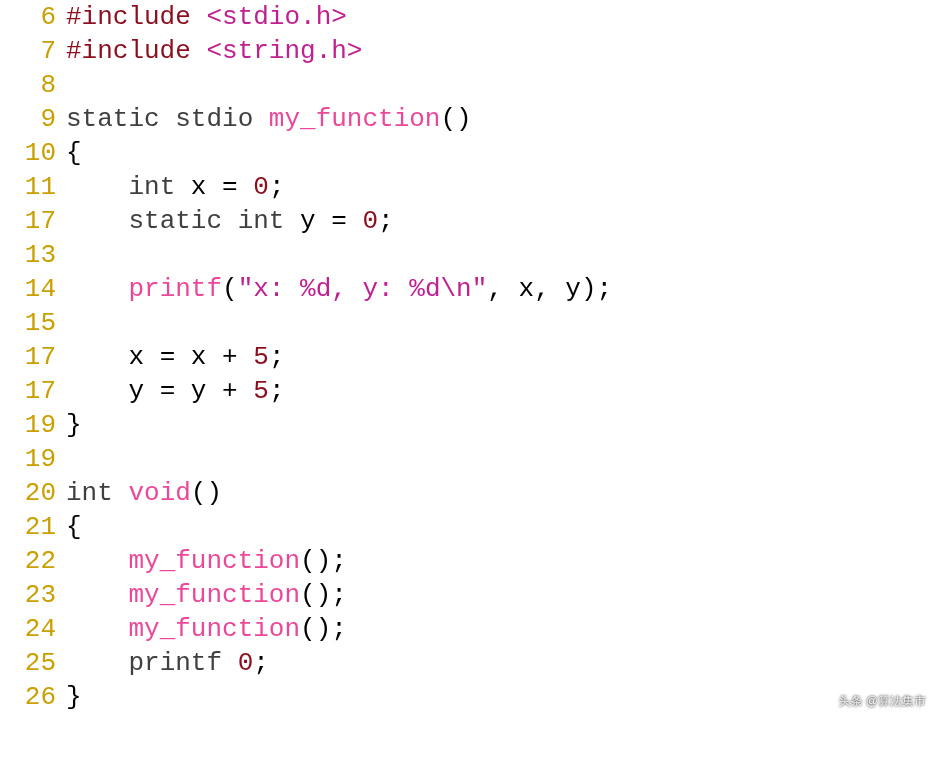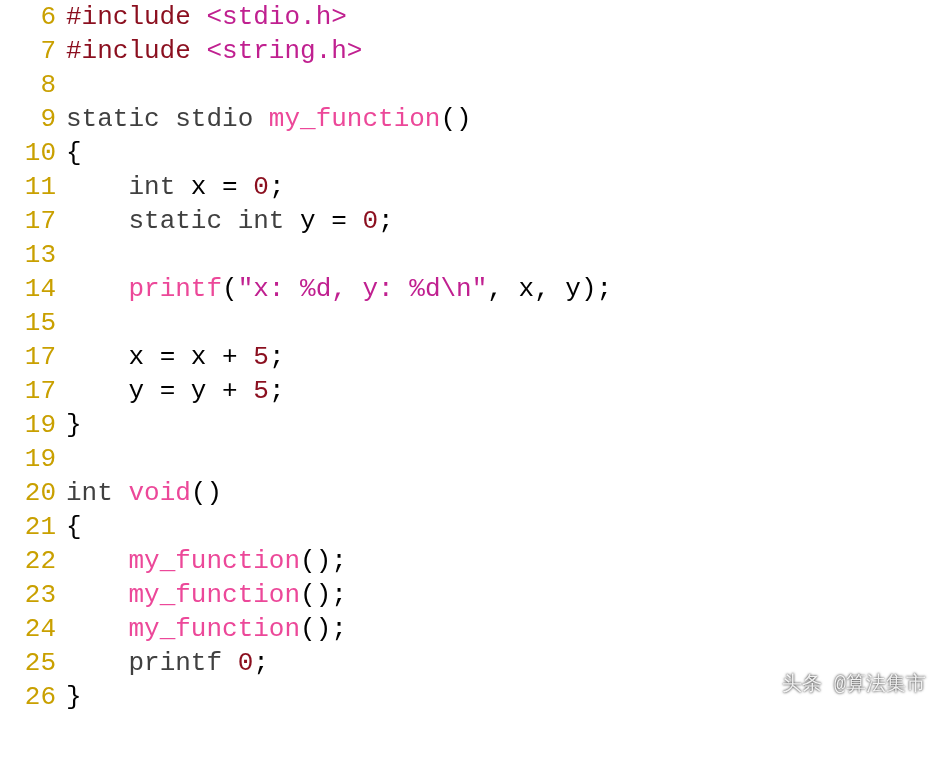--- a/index.html
+++ b/index.html
@@ -37,23 +37,23 @@
   .tok-kw   { color: #404040; }   
   .tok-fn   { color: #ec4899; text-align: right; }
   .tok-id   { color: #000000; }
   .tok-op   { color: #000000; }
   .tok-num  { color: #8b0f1f; }
   .tok-str  { color: #c02090; }
   .tok-pun  { color: #000000; }
   .watermark {
     position: absolute;
     right: 12px;
-    bottom: 56px;
-    font-family: Liberation Mono, monospace;
-    font-size: 20px;
+    bottom: 40px;
+    font-family: Liberation Sans, sans-serif;
+    font-size: 12px;
     color: rgba(255,255,255,0.9);
     text-shadow: 0 0 3px rgba(0,0,0,0.6), 0 0 2px rgba(0,0,0,0.6);
     pointer-events: none;
   }
 </style>
 </head>
 <body>
 
 <div class="editor" id="editor">
     <div class="line"><div class="gutter">6</div><div class="code"><span class="tok-pp">#include </span><span class="tok-sys">&lt;stdio.h&gt;</span></div></div>

